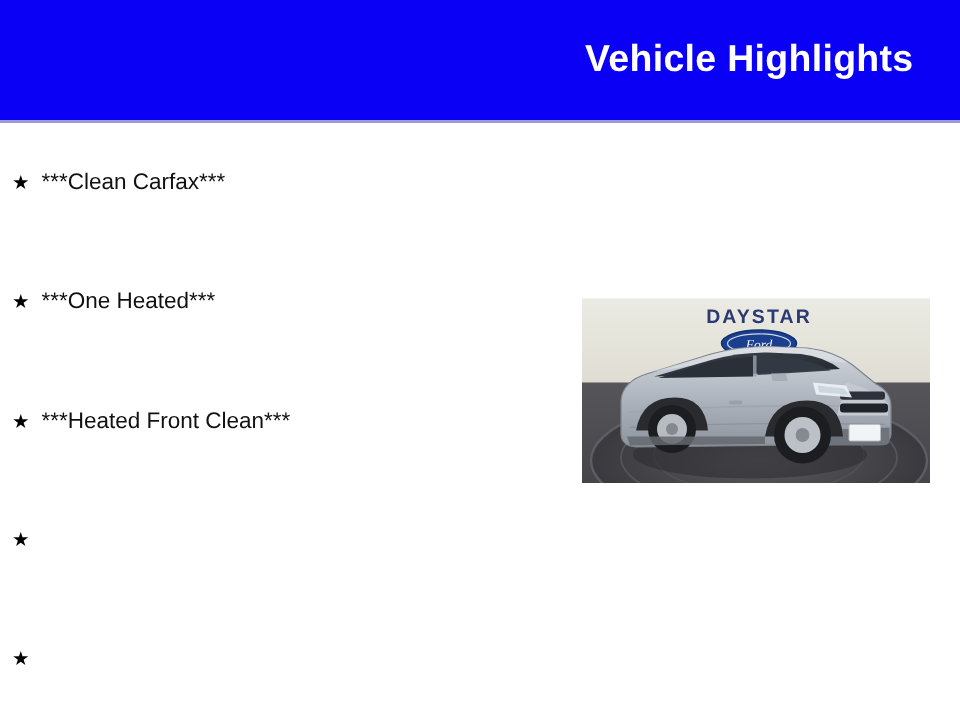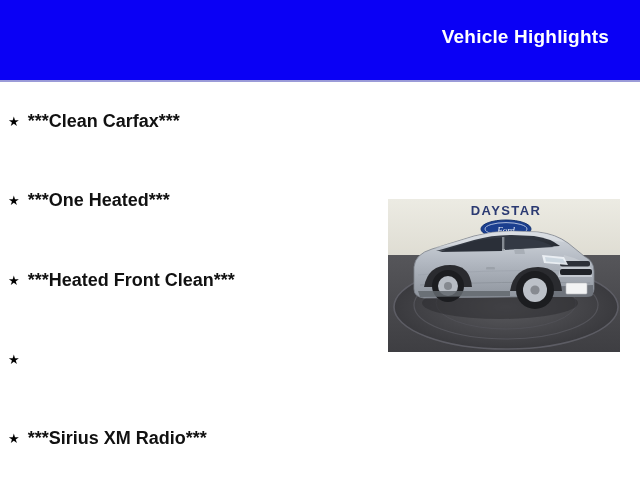--- a/index.html
+++ b/index.html
@@ -23,21 +23,21 @@
     width: 640px;
     height: 80px;
     background: #0a00f5;
     box-sizing: border-box;
   }
   #header-title {
     position: absolute;
     right: 31px;
     top: 27px;
     color: #ffffff;
-    font-size: 19px;
+    font-size: 25px;
     font-weight: bold;
     letter-spacing: 0.2px;
     white-space: nowrap;
     line-height: 1;
   }
   #header-underline {
     position: absolute;
     left: 0;
     top: 80px;
     width: 640px;
@@ -71,33 +71,33 @@
 
   .star-icon {
     color: #000000;
     font-size: 13px;
     line-height: 1;
     margin-right: 8px;
     display: inline-block;
   }
   .highlight-label {
     color: #111111;
-    font-size: 18px;
-    font-weight: bold;
+    font-size: 15px;
+    font-weight: normal;
     line-height: 1;
     text-align: center;
   }
 
   
   #vehicle-photo {
     position: absolute;
     left: 388px;
     top: 199px;
     width: 232px;
-    height: 153px;
+    height: 123px;
     overflow: hidden;
     background: #e8e6dd;
   }
   #vehicle-photo svg {
     display: block;
     width: 232px;
     height: 153px;
   }
 </style>
 </head>
@@ -124,21 +124,20 @@
     <span class="star-icon">★</span>
     <span class="highlight-label">***Heated Front Clean***</span>
   </li>
 
   <li class="highlight-row r3">
     <span class="star-icon">★</span>
   </li>
 
   <li class="highlight-row r4">
     <span class="star-icon">★</span>
-    <span class="highlight-label">***Sirius XM Radio***</span>
   </li>
 
 </ul>
 
 <div id="vehicle-photo">
   <svg viewBox="0 0 232 153" xmlns="http://www.w3.org/2000/svg">
     <defs>
       <linearGradient id="wallGrad" x1="0" y1="0" x2="0" y2="1">
         <stop offset="0" stop-color="#ecebe3"></stop>
         <stop offset="1" stop-color="#dedcd2"></stop>

